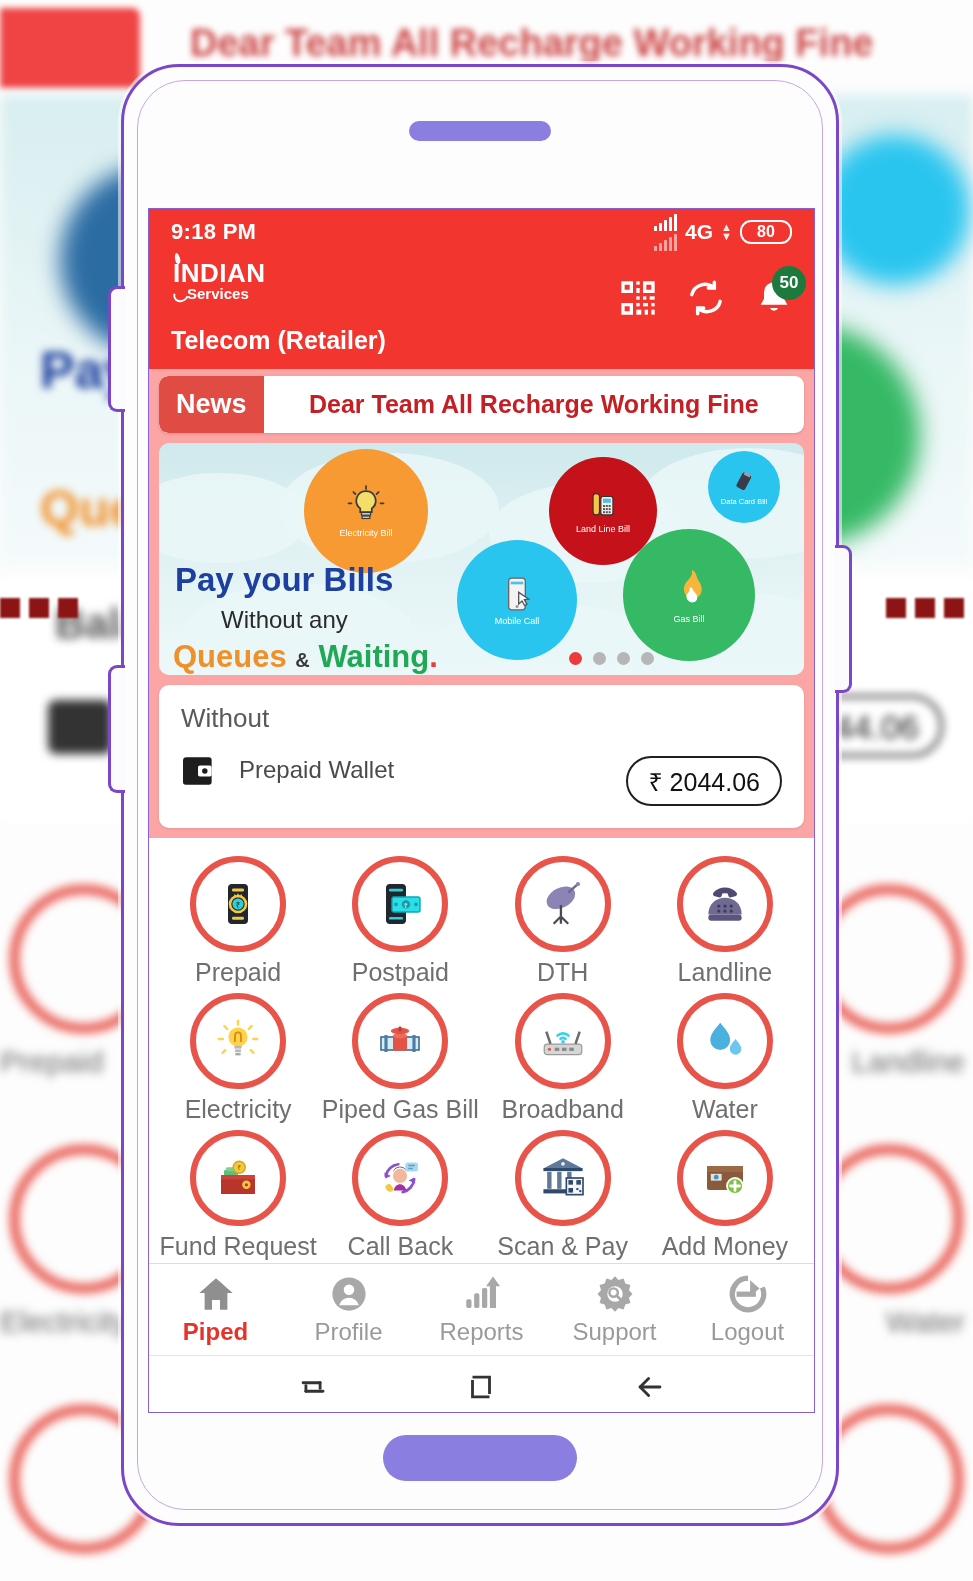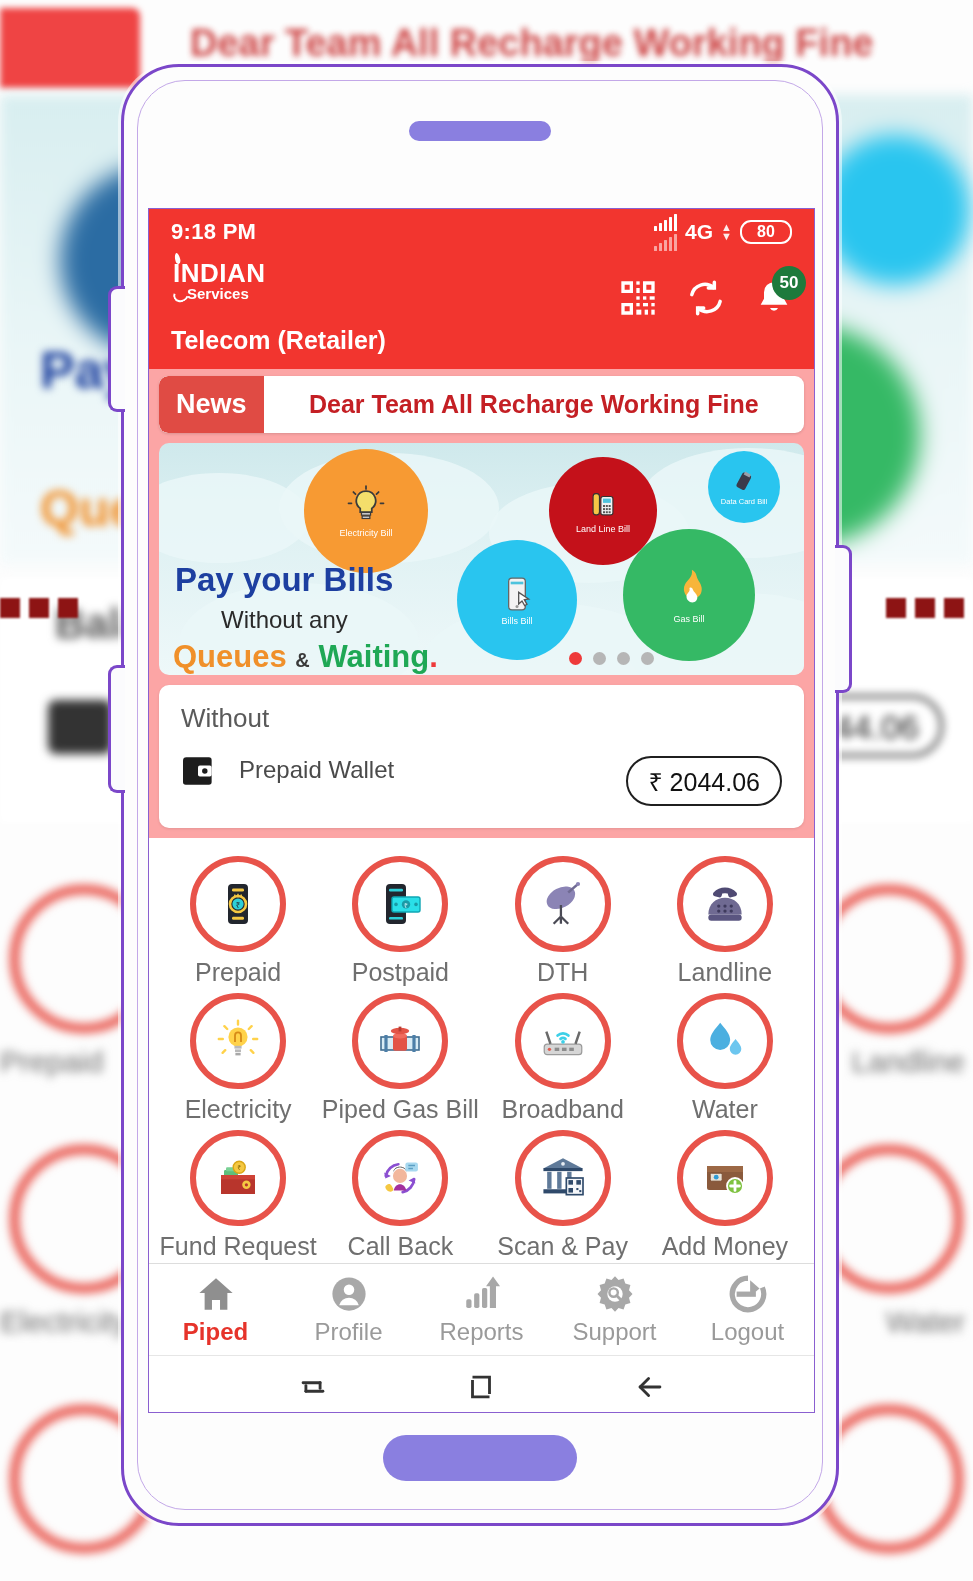--- a/index.html
+++ b/index.html
@@ -435,21 +435,21 @@
           <span class="cap sm">Data Card Bill</span>
         </div>
 
         <div class="bcircle" style="left:298px;top:97px;width:120px;height:120px;background:#29c5ef;">
           <svg width="40" height="40" viewBox="0 0 24 24">
             <rect x="7" y="2.5" width="10" height="19" rx="2" fill="#f3f3f3" stroke="#666" stroke-width=".8"></rect>
             <rect x="8.2" y="4.6" width="7.6" height="1.6" fill="#4ec3dd"></rect>
             <circle cx="12" cy="19.5" r=".9" fill="#999"></circle>
             <path d="M13 11 L13 18 L15 16.2 L16.6 19 L18 18.2 L16.4 15.4 L19 15z" fill="#fff" stroke="#555" stroke-width=".8"></path>
           </svg>
-          <span class="cap">Bills Bill</span>
+          <span class="cap">Mobile Call</span>
         </div>
 
         <div class="bcircle" style="left:464px;top:86px;width:132px;height:132px;background:#35b965;">
           <svg width="46" height="46" viewBox="0 0 24 24">
             <path d="M13.5 2c.6 4-2.4 5.3-3.6 7.6-1.6 3 .3 7.4 4.1 7.4 3.2 0 5-2.6 4.6-5.6-.3-2.6-2.2-4-2.6-6.1C15.6 3.6 14.6 2.6 13.5 2z" fill="#f7b53b"></path>
             <path d="M12.2 11.5c.7 2-1.4 2.6-1.5 4.3-.1 1.8 1.4 3.2 3 3.2 1.7 0 2.9-1.4 2.6-3.1-.3-1.6-2-2.3-2.3-3.6-.2-.8-1-1.4-1.8-.8z" fill="#fff"></path>
           </svg>
           <span class="cap">Gas Bill</span>
         </div>
 

